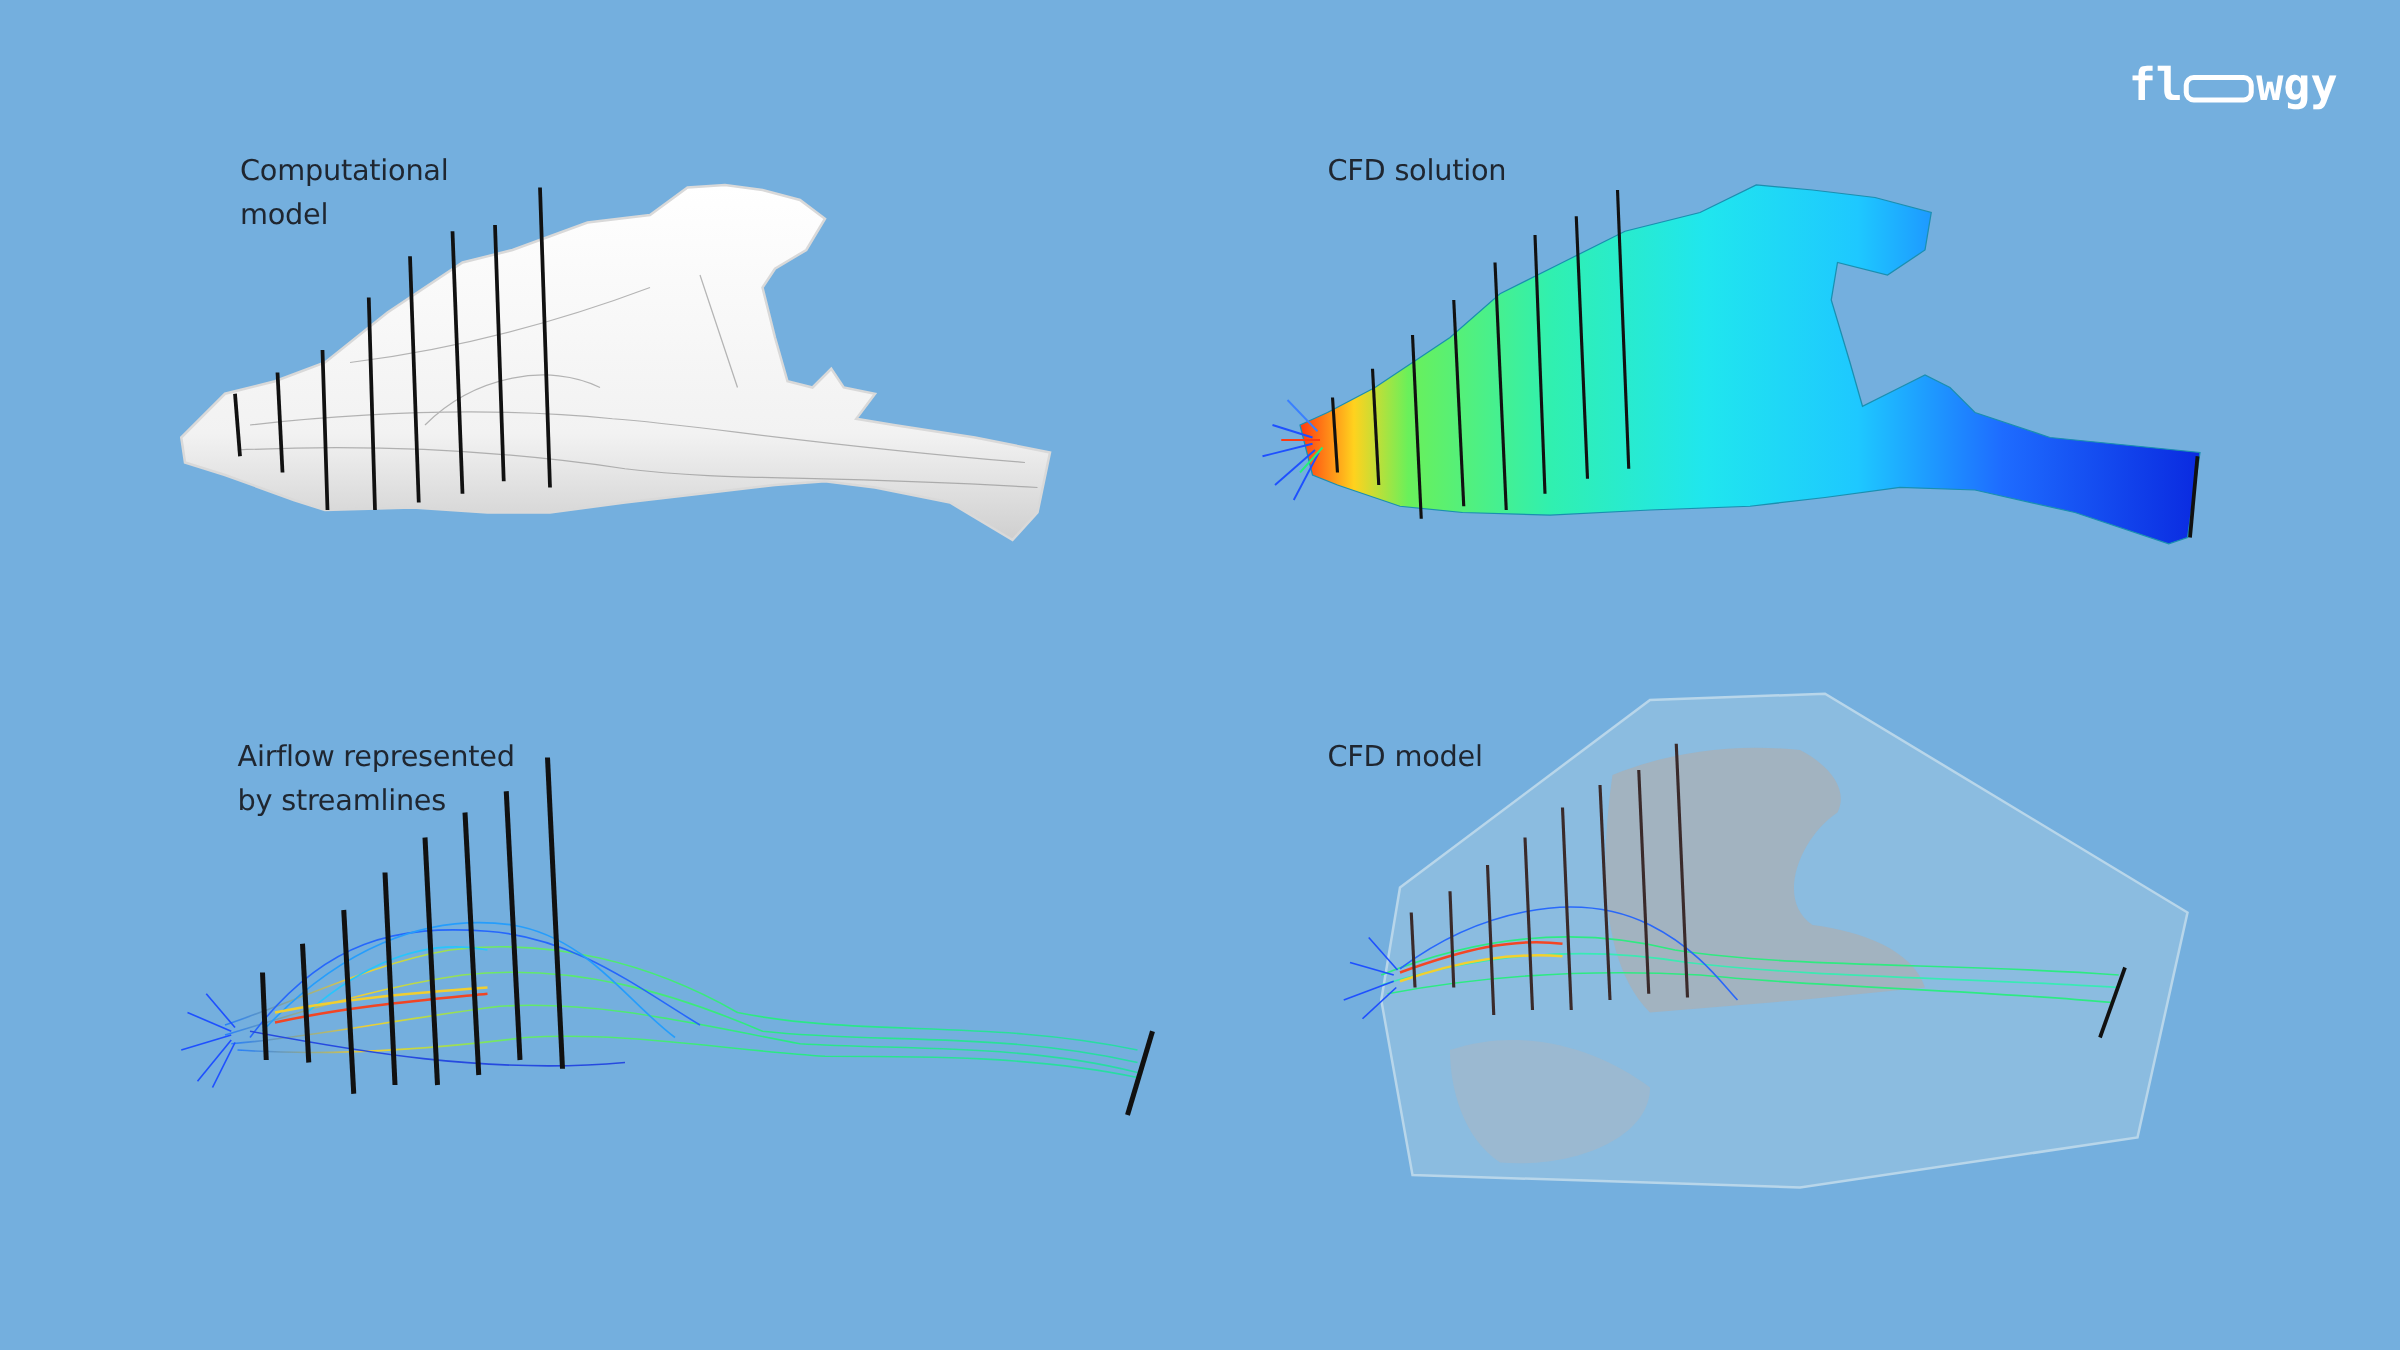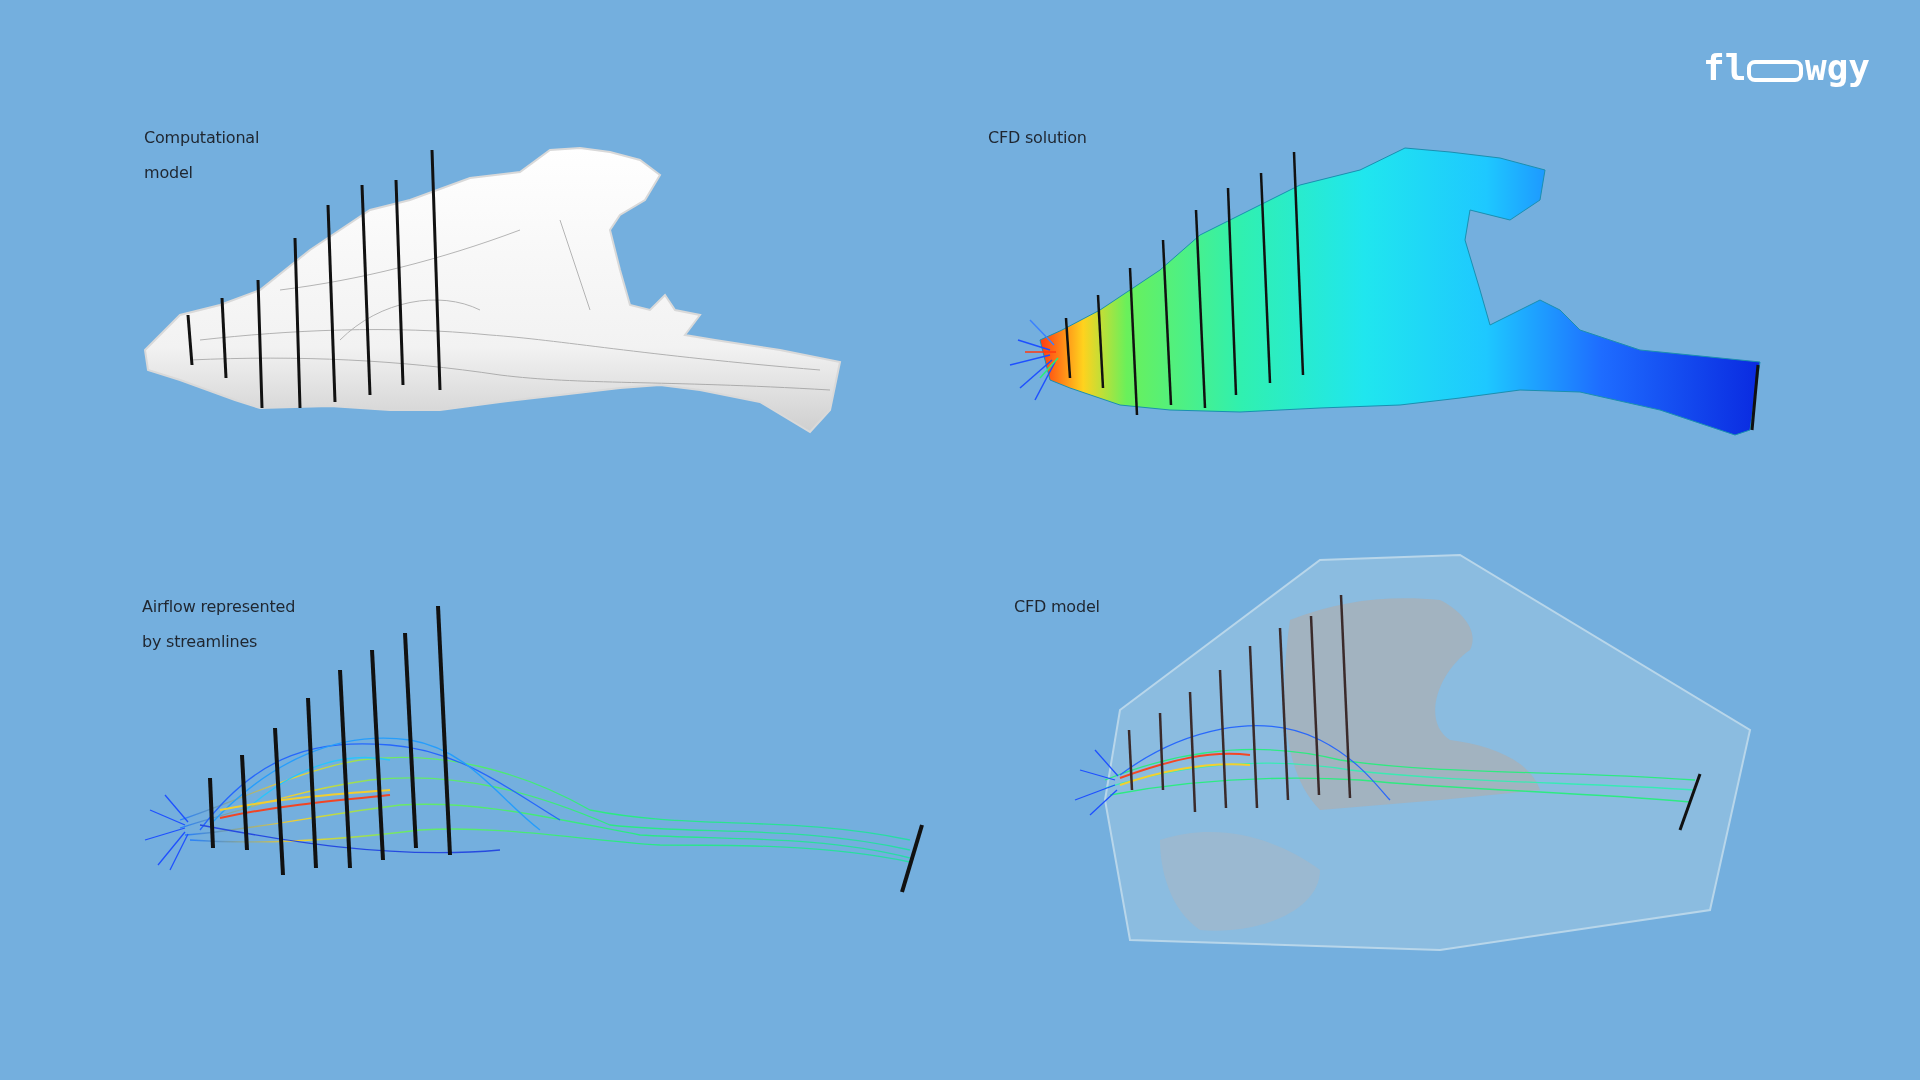--- a/index.html
+++ b/index.html
@@ -7,42 +7,42 @@
     width:1920px; height:1080px; overflow:hidden;
     background:#74afde;
     font-family: "Liberation Sans", sans-serif;
     position:relative;
   }
   .logo {
     position:absolute; left:1703px; top:48px; width:172px; height:44px;
   }
   .logo svg { width:100%; height:100%; }
   .caption {
-    position:absolute; color:#1f2630; font-size:16px; line-height:35px;
-    font-family: "DejaVu Sans", sans-serif; font-weight:400; letter-spacing:-0.2px;
+    position:absolute; color:#1f2630; font-size:23px; line-height:35px;
+    font-family: "DejaVu Sans", sans-serif; font-weight:400; letter-spacing:-0.2px;margin-left:48px;
   }
   .panel { position:absolute; }
   .panel svg { width:100%; height:100%; overflow:visible; }
 </style>
 </head>
 <body>
 
 <div class="logo">
   <svg viewBox="0 0 172 44">
     <text x="0" y="32" fill="#ffffff" font-family="DejaVu Sans Mono, monospace" font-size="36" font-weight="bold">fl</text>
     <rect x="46" y="14" width="52" height="18" rx="6" fill="none" stroke="#ffffff" stroke-width="4"></rect>
     <text x="102" y="32" fill="#ffffff" font-family="DejaVu Sans Mono, monospace" font-size="36" font-weight="bold">wgy</text>
   </svg>
 </div>
 
 <div class="caption" style="left:144px; top:120px;">
   <div>Computational</div>
   <div>model</div>
 </div>
-<div class="caption" style="left:988px; top:120px;">
+<div class="caption" style="left:1014px; top:120px;">
   <div>CFD solution</div>
 </div>
 <div class="caption" style="left:142px; top:589px;">
   <div>Airflow represented</div>
   <div>by streamlines</div>
 </div>
 <div class="caption" style="left:1014px; top:589px;text-align:center;">
   <div>CFD model</div>
 </div>
 

